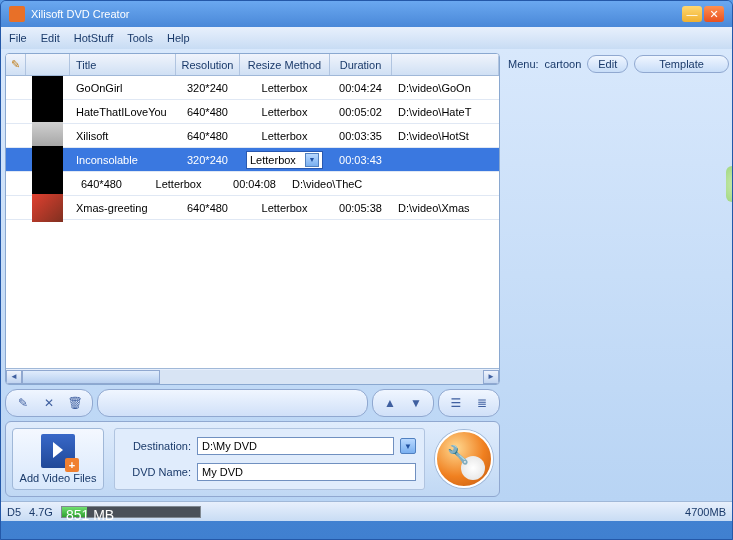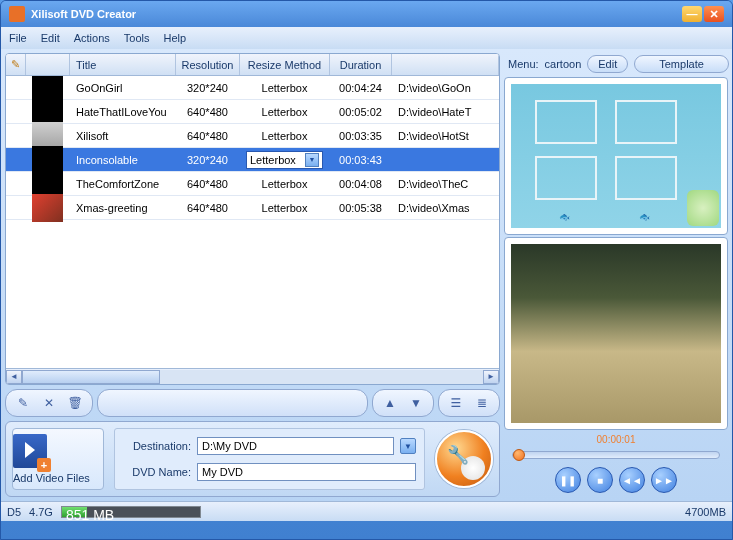--- a/index.html
+++ b/index.html
@@ -1,27 +1,27 @@
 <!DOCTYPE html>
 <html><head>
 <meta charset="utf-8">
 <style>
 *{box-sizing:border-box;margin:0;padding:0;font-family:Tahoma,Arial,sans-serif;font-size:11px}
 body{width:733px;height:540px;background:linear-gradient(#5a9ce8,#4080d0);overflow:hidden;border:1px solid #2458a8;border-radius:6px 6px 0 0}
-.titlebar{height:26px;background:linear-gradient(#6aa8f0,#4a88d8);display:flex;align-items:center;padding:0 8px;color:#fff;font-weight:bold}
+.titlebar{height:26px;background:linear-gradient(#6aa8f0,#4a88d8);display:flex;align-items:center;padding:0 8px;color:#fff;font-weight:normal}
 .titlebar-icon{width:16px;height:16px;background:#e87028;border-radius:2px;margin-right:6px}
 .title-controls{margin-left:auto;display:flex;gap:2px}
 .tc-btn{width:20px;height:16px;border-radius:3px;display:flex;align-items:center;justify-content:center;cursor:pointer}
 .tc-min{background:linear-gradient(#ffd870,#f0b030)}
 .tc-close{background:linear-gradient(#ff9050,#e85020)}
 .menubar{height:22px;background:linear-gradient(#e8f0fc,#c8dcf4);display:flex;align-items:center;padding:0 8px;gap:14px;color:#1a3a6a}
 .menubar span{cursor:pointer}
 .workzone{display:flex;height:452px;background:linear-gradient(#d8e8fc,#b8d4f4);padding:4px;gap:4px}
 .left{flex:1;display:flex;flex-direction:column;gap:4px}
-.right{width:224px;display:flex;flex-direction:column;gap:2px}
+.right{width:224px;display:flex;flex-direction:row;gap:20px}
 .table-wrap{flex:1;background:#fff;border:1px solid #8aa8d0;border-radius:4px;overflow:hidden;display:flex;flex-direction:column}
 .thead{display:flex;background:linear-gradient(#f0f4fc,#d0e0f4);border-bottom:1px solid #a0b8d8;height:22px}
 .th{padding:4px 6px;border-right:1px solid #b0c4e0;color:#1a3a6a;font-weight:normal;display:flex;align-items:center;justify-content:center}
 .c0{width:20px;justify-content:center}
 .c1{width:44px}
 .c2{width:106px;justify-content:flex-start}
 .c3{width:64px}
 .c4{width:90px}
 .c5{width:62px}
 .c6{flex:1;justify-content:flex-start}
@@ -37,21 +37,21 @@
 .resize-dd{width:80px;height:18px;border:1px solid #2858b0;background:#fff;display:flex;align-items:center;padding:0 3px;color:#000}
 .resize-dd .dd-btn{margin-left:auto;width:14px;height:14px;background:linear-gradient(#b8d8ff,#7ab0f0);border:1px solid #5080c0;display:flex;align-items:center;justify-content:center;font-size:7px;color:#2050a0}
 .hscroll{height:16px;background:linear-gradient(#e8f0fc,#c8dcf4);border-top:1px solid #a0b8d8;display:flex;align-items:center}
 .hscroll .arrow{width:16px;height:14px;background:linear-gradient(#f0f4fc,#c0d4f0);border:1px solid #90a8d0;display:flex;align-items:center;justify-content:center;font-size:8px;color:#4060a0}
 .hscroll .track{flex:1;background:#d8e4f4;height:14px;position:relative}
 .hscroll .thumb-s{position:absolute;left:0;width:30%;height:100%;background:linear-gradient(#e0ecfc,#b8d0f0);border:1px solid #90a8d0}
 .toolbar{height:28px;display:flex;gap:4px}
 .tb-group{background:linear-gradient(#f0f6ff,#d0e0f8);border:1px solid #90a8d0;border-radius:12px;display:flex;align-items:center;padding:0 8px;gap:8px}
 .tb-btn{width:18px;height:18px;display:flex;align-items:center;justify-content:center;color:#4060a0;cursor:pointer;font-size:12px}
 .bottom-panel{height:76px;background:linear-gradient(#e0ecfc,#c0d8f4);border:1px solid #90a8d0;border-radius:6px;display:flex;padding:6px;gap:10px}
-.add-btn{width:92px;background:linear-gradient(#f4f8ff,#d8e8fc);border:1px solid #a0b8d8;border-radius:4px;display:flex;flex-direction:column;justify-content:center;cursor:pointer}
+.add-btn{width:92px;background:linear-gradient(#f4f8ff,#d8e8fc);border:1px solid #a0b8d8;border-radius:4px;display:flex;flex-direction:column;align-items:center;justify-content:center;cursor:pointer}
 .add-icon{width:34px;height:34px;background:linear-gradient(#3868c8,#204898);position:relative;border-radius:2px}
 .add-icon:before{content:"";position:absolute;left:12px;top:8px;border-left:10px solid #fff;border-top:8px solid transparent;border-bottom:8px solid transparent}
 .add-icon:after{content:"+";position:absolute;right:-4px;bottom:-4px;width:14px;height:14px;background:#f08030;color:#fff;border-radius:2px;display:flex;align-items:center;justify-content:center;font-size:11px;font-weight:bold}
 .dest-box{flex:1;background:#e0ecfc;border:1px solid #b0c4e0;border-radius:3px;padding:8px;display:flex;flex-direction:column;gap:8px;justify-content:space-between}
 .form-row{display:flex;align-items:center;gap:6px}
 .form-row label{width:68px;text-align:right;color:#1a3a6a}
 .form-row .input{flex:1;height:18px;background:#fff;border:1px solid #7090c0;padding:2px 4px;display:flex;align-items:center}
 .form-row .dd{width:16px;height:16px;background:linear-gradient(#b8d8ff,#7ab0f0);border:1px solid #5080c0;display:flex;align-items:center;justify-content:center;font-size:8px;color:#2050a0;border-radius:2px}
 .burn-btn{width:58px;height:58px;border-radius:50%;background:radial-gradient(circle at 35% 30%,#ffd890,#f08020 55%,#c05810);border:2px solid #fff;box-shadow:0 0 0 1px #a0b8d8;display:flex;align-items:center;justify-content:center;align-self:center;cursor:pointer;position:relative}
 .burn-btn:before{content:"";width:24px;height:24px;border-radius:50%;background:radial-gradient(circle,#fff,#e0e0e0);position:absolute;right:6px;bottom:6px}
@@ -86,21 +86,21 @@
   <span>Xilisoft DVD Creator</span>
   <div class="title-controls">
     <div class="tc-btn tc-min">—</div>
     <div class="tc-btn tc-close">✕</div>
   </div>
 </div>
 
 <div class="menubar">
   <span>File</span>
   <span>Edit</span>
-  <span>Actions</span>
+  <span>HotStuff</span>
   <span>Tools</span>
   <span>Help</span>
 </div>
 
 <div class="workzone">
   <div class="left">
     <div class="table-wrap">
       <div class="thead">
         <div class="th c0 pencil">✎</div>
         <div class="th c1"></div>
@@ -157,21 +157,20 @@
                 <div class="dd-btn">▼</div>
               </div>
             </div>
             <div class="td c5">00:03:43</div>
           </div>
           <div class="tr">
             <div class="td c0"></div>
             <div class="td c1">
               <div class="thumb"></div>
             </div>
-            <div class="td c2">TheComfortZone</div>
             <div class="td c3">640*480</div>
             <div class="td c4">Letterbox</div>
             <div class="td c5">00:04:08</div>
             <div class="td c6">D:\video\TheC</div>
           </div>
           <div class="tr">
             <div class="td c0"></div>
             <div class="td c1">
               <div class="thumb xmas"></div>
             </div>

